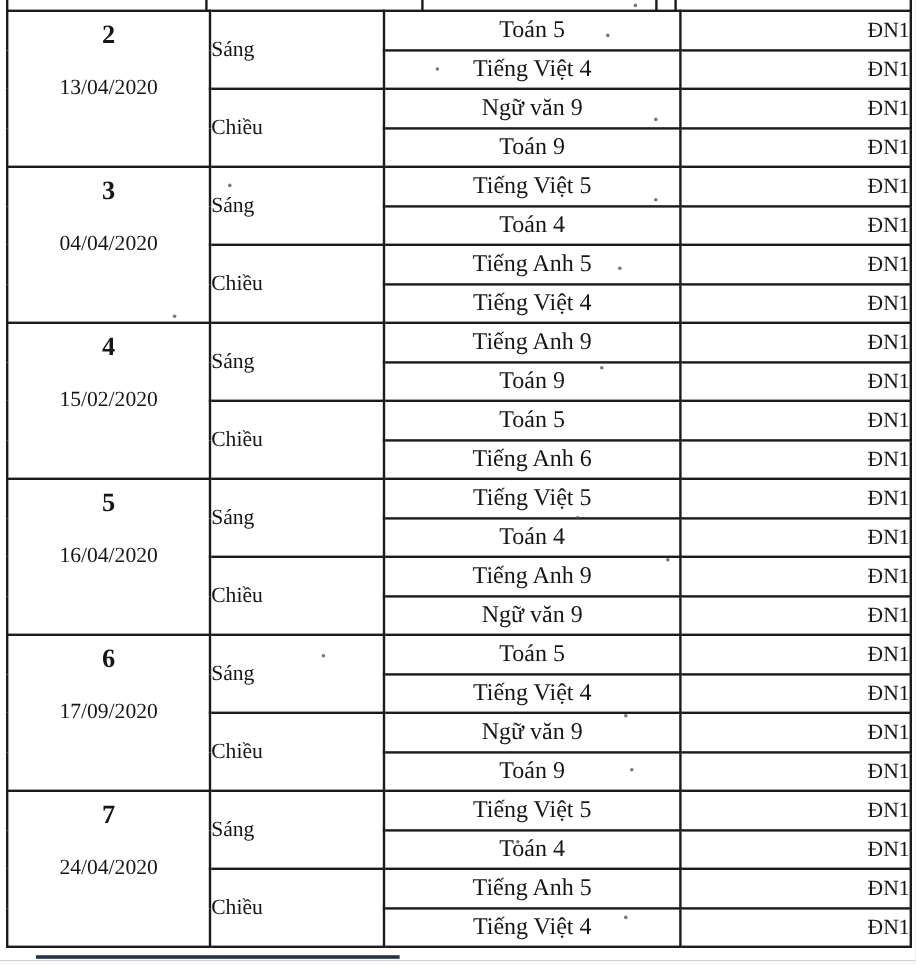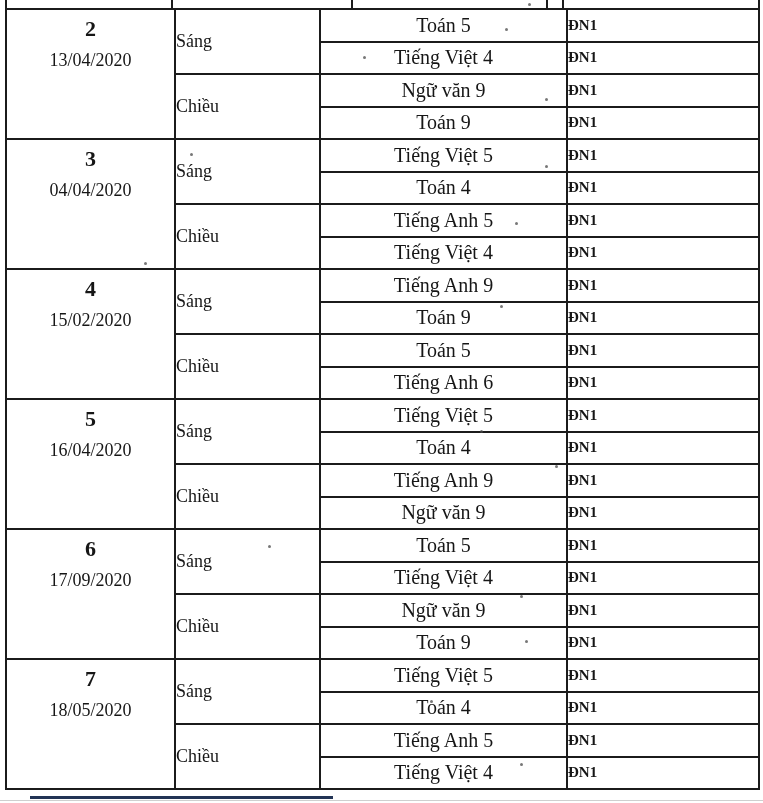--- a/index.html
+++ b/index.html
@@ -23,24 +23,24 @@
     border-collapse:collapse;
     table-layout:fixed;
     width:755px; height:782px;
   }
   table.schedule td { border:2px solid #1b1b1b; padding:0; overflow:hidden; }
   tr.r { height:32.5px; }
 
   td.day  { width:167px; vertical-align:top; text-align:center; }
   td.sess { width:143px; vertical-align:middle; font-size:18px; }
   td.subj { width:245px; vertical-align:middle; text-align:center; padding-left:9px; font-size:20px; }
-  td.chan { text-align:left; vertical-align:middle; font-size:15px;font-weight:bold; }
+  td.chan { text-align:right; vertical-align:middle; font-size:18px; }
 
   .num  { font-size:22px; font-weight:bold; padding-top:7px; line-height:24px; }
-  .date { font-size:18px; line-height:22px; margin-top:8px; }
+  .date { font-size:18px; line-height:22px; margin-top:20px; }
 
   
   .speck { position:absolute; width:3px; height:3px; border-radius:50%; background:#4a4a4a; opacity:.75; }
   .footer-line { position:absolute; left:30px; top:796px; width:303px; height:3px; background:#223455; }
   .page-edge { position:absolute; left:0; top:800px; width:763px; height:1px; background:#cfcfcf; }
 </style>
 </head>
 <body>
 
 <div class="page">
@@ -179,21 +179,21 @@
         <tr class="r">
           <td class="subj">Toán 9</td>
           <td class="chan">ĐN1</td>
         </tr>
       </tbody>
 
       <tbody>
         <tr class="r">
           <td class="day" rowspan="4">
             <div class="num">7</div>
-            <div class="date">18/05/2020</div>
+            <div class="date">24/04/2020</div>
           </td>
           <td class="sess" rowspan="2">Sáng</td>
           <td class="subj">Tiếng Việt 5</td>
           <td class="chan">ĐN1</td>
         </tr>
         <tr class="r">
           <td class="subj">Toán 4</td>
           <td class="chan">ĐN1</td>
         </tr>
         <tr class="r">

